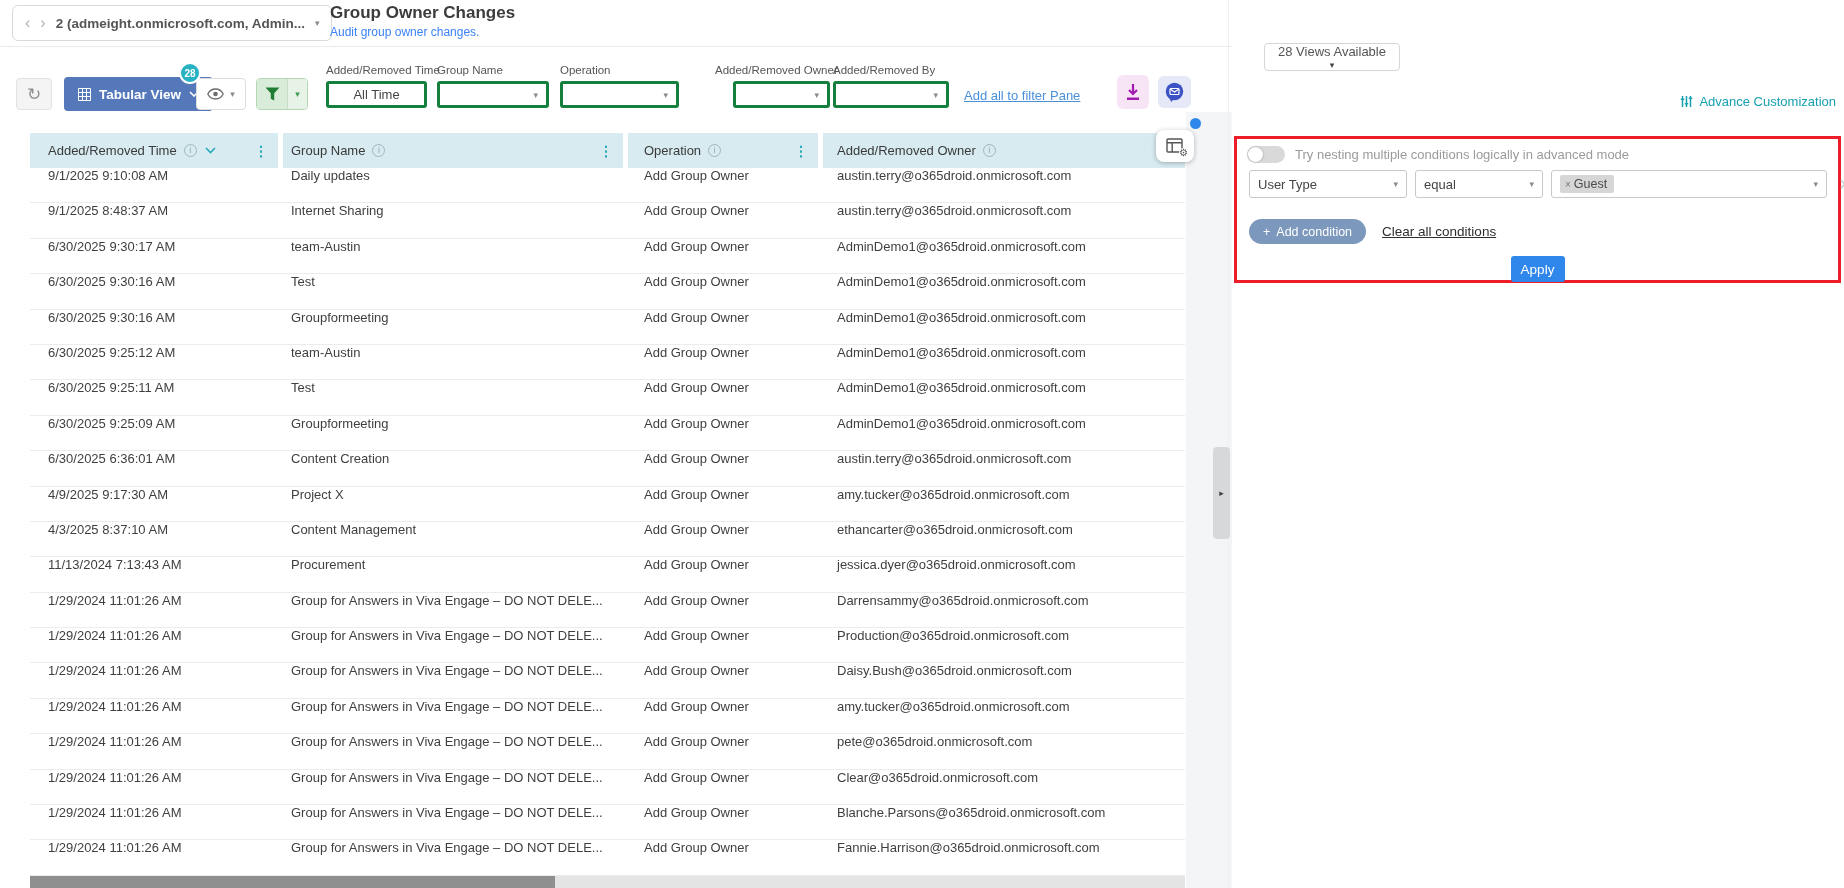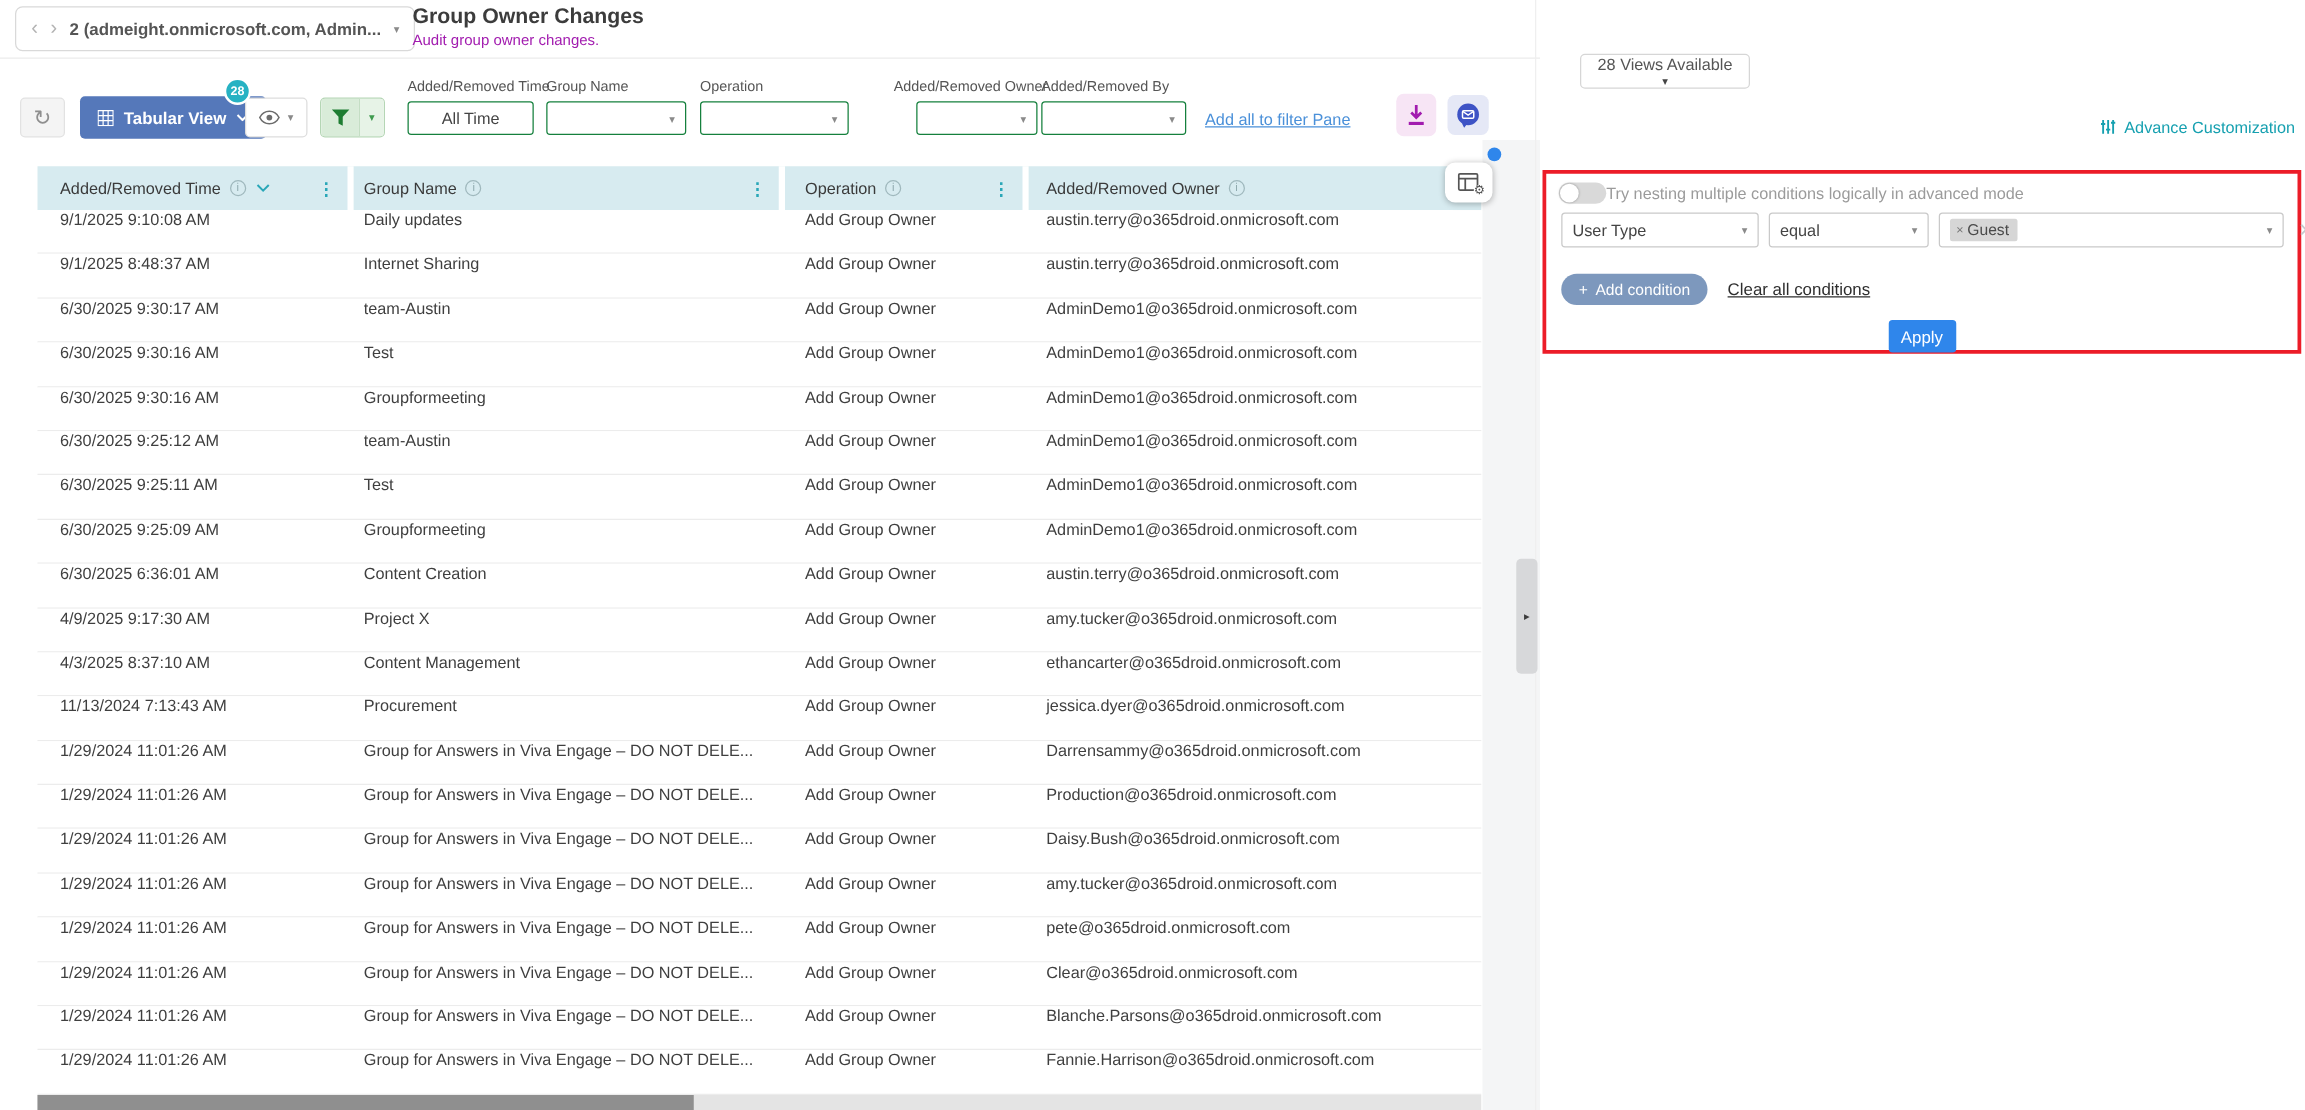--- a/index.html
+++ b/index.html
@@ -7,36 +7,36 @@
   body { font-family:"Liberation Sans", sans-serif; }
   .page { position:relative; width:1844px; height:888px; background:#fff; overflow:hidden; font-size:13px; color:#3d3d3d; }
 
   
   .nav-box { position:absolute; left:12px; top:5px; height:36px; display:flex; align-items:center; gap:10px; padding:0 12px; border:1px solid #d9d9d9; border-radius:6px; background:#fff; }
   .nav-arrow { color:#b3b3b3; font-size:16px; line-height:1; cursor:pointer; }
   .nav-label { color:#555; font-weight:700; font-size:13.5px; white-space:nowrap; }
   .caret { color:#8a8a8a; font-size:9px; }
   .title-block { position:absolute; left:330px; top:3px; }
   .page-title { font-size:17px; font-weight:700; color:#3c3c3c; }
-  .page-subtitle { font-size:12px; color:#a21caf; margin-top:2px; }
+  .page-subtitle { font-size:12px; color:#3b82f6; margin-top:2px; }
   .header-divider { position:absolute; left:0; top:46px; width:1232px; border-top:1px solid #ebebeb; }
   .pane-gap { position:absolute; left:1186px; top:112px; width:46px; height:776px; background:#f4f5f6; }
 
   
   .refresh-btn { position:absolute; left:16px; top:78px; width:36px; height:32px; background:#f4f4f4; border:1px solid #e2e2e2; border-radius:4px; display:flex; align-items:center; justify-content:center; color:#8f8f8f; font-size:17px; cursor:pointer; }
   .tabular-btn { position:absolute; left:64px; top:77px; height:34px; background:#5578ba; border-radius:4px; color:#fff; font-weight:700; font-size:13.5px; display:flex; align-items:center; gap:8px; padding:0 14px; cursor:pointer; }
   .badge { position:absolute; left:179px; top:62px; width:22px; height:22px; border-radius:50%; background:#27b2c3; color:#fff; font-size:10px; font-weight:700; display:flex; align-items:center; justify-content:center; z-index:3; border:2px solid #fff; }
   .eye-btn { position:absolute; left:196px; top:78px; width:50px; height:32px; background:#fff; border:1px solid #ddd; border-radius:4px; display:flex; align-items:center; justify-content:center; gap:6px; color:#6d6d6d; cursor:pointer; }
   .filter-btn { position:absolute; left:256px; top:78px; height:32px; display:flex; border:1px solid #b5d6b5; border-radius:4px; overflow:hidden; cursor:pointer; }
   .filter-main { width:30px; background:#d9ecd9; display:flex; align-items:center; justify-content:center; }
   .filter-caret { width:20px; background:#e7f3e7; display:flex; align-items:center; justify-content:center; color:#3f9b4f; border-left:1px solid #c4dec4; font-size:9px; }
 
   .filter-group { position:absolute; top:64px; }
   .filter-label { font-size:11.5px; color:#555; white-space:nowrap; margin-bottom:5px; }
-  .filter-box { height:27px; border:1px solid #15803d; border-radius:3px; background:#fff; display:flex; align-items:center; justify-content:space-between; padding:0 8px; color:#444; font-size:13px; cursor:pointer; }
+  .filter-box { height:27px; border:3px solid #15803d; border-radius:3px; background:#fff; display:flex; align-items:center; justify-content:space-between; padding:0 8px; color:#444; font-size:13px; cursor:pointer; }
   .filter-box.centered { justify-content:center; }
   .fg0 { left:326px; } .fg0 .filter-box { width:101px; }
   .fg1 { left:437px; } .fg1 .filter-box { width:112px; }
   .fg2 { left:560px; } .fg2 .filter-box { width:119px; }
   .fg3 { left:715px; } .fg3 .filter-box { width:97px; margin-left:18px; }
   .fg4 { left:833px; } .fg4 .filter-box { width:116px; }
   .addall-link { position:absolute; left:964px; top:88px; color:#4a90d9; text-decoration:underline; font-size:13px; cursor:pointer; white-space:nowrap; }
   .download-btn { position:absolute; left:1117px; top:75px; width:32px; height:34px; background:#f7e5f5; border-radius:6px; display:flex; align-items:center; justify-content:center; cursor:pointer; }
   .chat-btn { position:absolute; left:1158px; top:76px; width:33px; height:32px; background:#e5e8f6; border-radius:6px; display:flex; align-items:center; justify-content:center; cursor:pointer; }
 
@@ -71,21 +71,21 @@
   .right-panel { position:absolute; left:1232px; top:0; width:612px; height:888px; background:#fff; }
   .save-bar { position:absolute; left:0; top:0; width:612px; height:28px; background:#f6f8fa; border-left:4px solid #2f86eb; display:flex; align-items:center; padding-left:14px; gap:20px; }
   .save-q { font-size:13.5px; font-weight:700; color:#363b42; white-space:nowrap; }
   .save-view-btn { height:22px; padding:0 10px; background:#fff; border:1px solid #2f86eb; border-radius:4px; color:#2f86eb; font-size:11.5px; font-weight:700; display:flex; align-items:center; cursor:pointer; white-space:nowrap; }
   .cancel-link { font-size:13.5px; color:#3a3f46; text-decoration:underline; font-weight:600; cursor:pointer; white-space:nowrap; }
   .views-dd { position:absolute; left:32px; top:43px; width:136px; height:28px; border:1px solid #d6d6d6; border-radius:4px; display:flex; align-items:center; justify-content:space-between; padding:0 10px; color:#555; font-size:13px; background:#fff; cursor:pointer;flex-direction:column; }
   .dd-caret { color:#444; font-size:9px; }
   .advance-link { position:absolute; right:8px; top:94px; display:flex; align-items:center; gap:6px; color:#16a0b0; font-size:13px; cursor:pointer; }
 
   .red-box { position:absolute; left:2px; top:136px; width:607px; height:147px; border:3px solid #ec1c28; background:#fff; }
-  .toggle-row { position:absolute; left:10px; top:7px; display:flex; align-items:center; }
+  .toggle-row { position:absolute; left:10px; top:7px; display:flex; align-items:center; gap:10px; }
   .toggle { width:38px; height:17px; background:#d9d9d9; border-radius:9px; position:relative; cursor:pointer; }
   .toggle-knob { position:absolute; left:1px; top:1px; width:15px; height:15px; background:#fff; border-radius:50%; box-shadow:0 0 2px rgba(0,0,0,.35); }
   .toggle-label { color:#9b9b9b; font-size:13px; white-space:nowrap; }
   .cond-row { position:absolute; left:12px; top:31px; display:flex; align-items:center; gap:8px; }
   .cond-select { height:28px; border:1px solid #c9c9c9; border-radius:3px; display:flex; align-items:center; justify-content:space-between; padding:0 8px; color:#444; background:#fff; font-size:13px; cursor:pointer; }
   .cs-field { width:158px; } .cs-op { width:128px; } .cs-val { width:276px; }
   .tag { background:#d6d6d6; border-radius:2px; padding:2px 7px 2px 5px; font-size:12.5px; color:#4a4a4a; display:flex; align-items:center; gap:3px; }
   .tag-x { color:#777; font-size:10px; cursor:pointer; }
   .clear-x { color:#c6cacd; font-size:20px; margin-left:4px; cursor:pointer; line-height:1; }
   .add-row { position:absolute; left:12px; top:80px; display:flex; align-items:center; gap:16px; }

